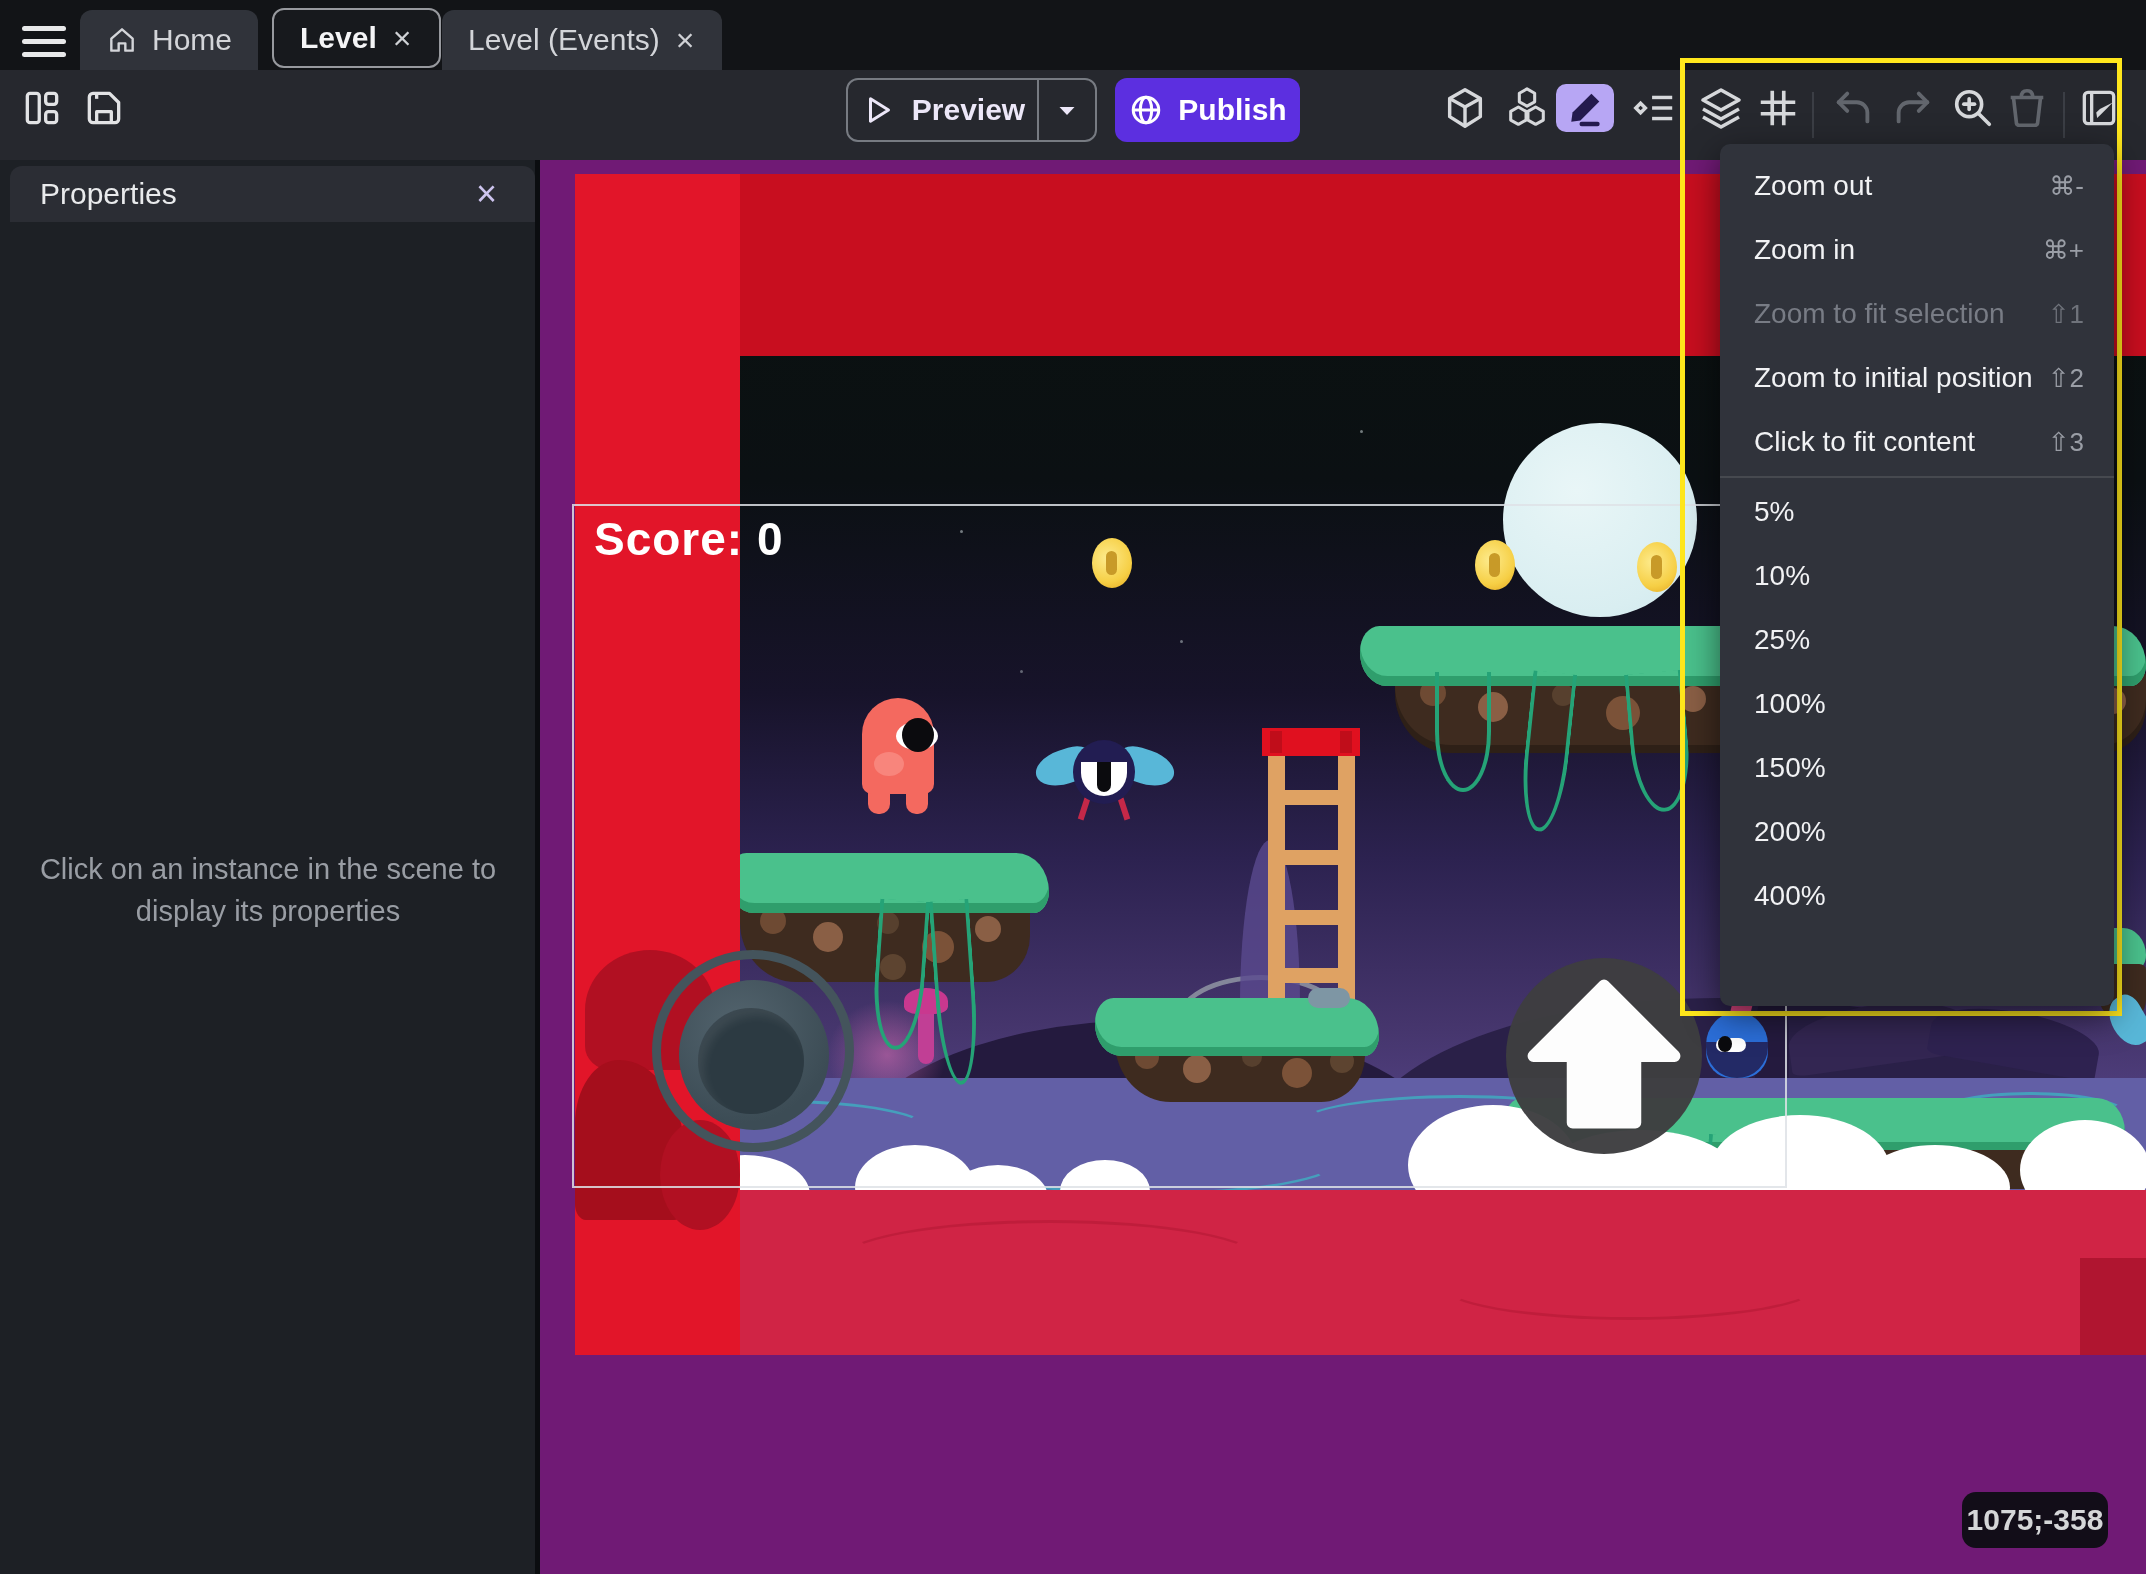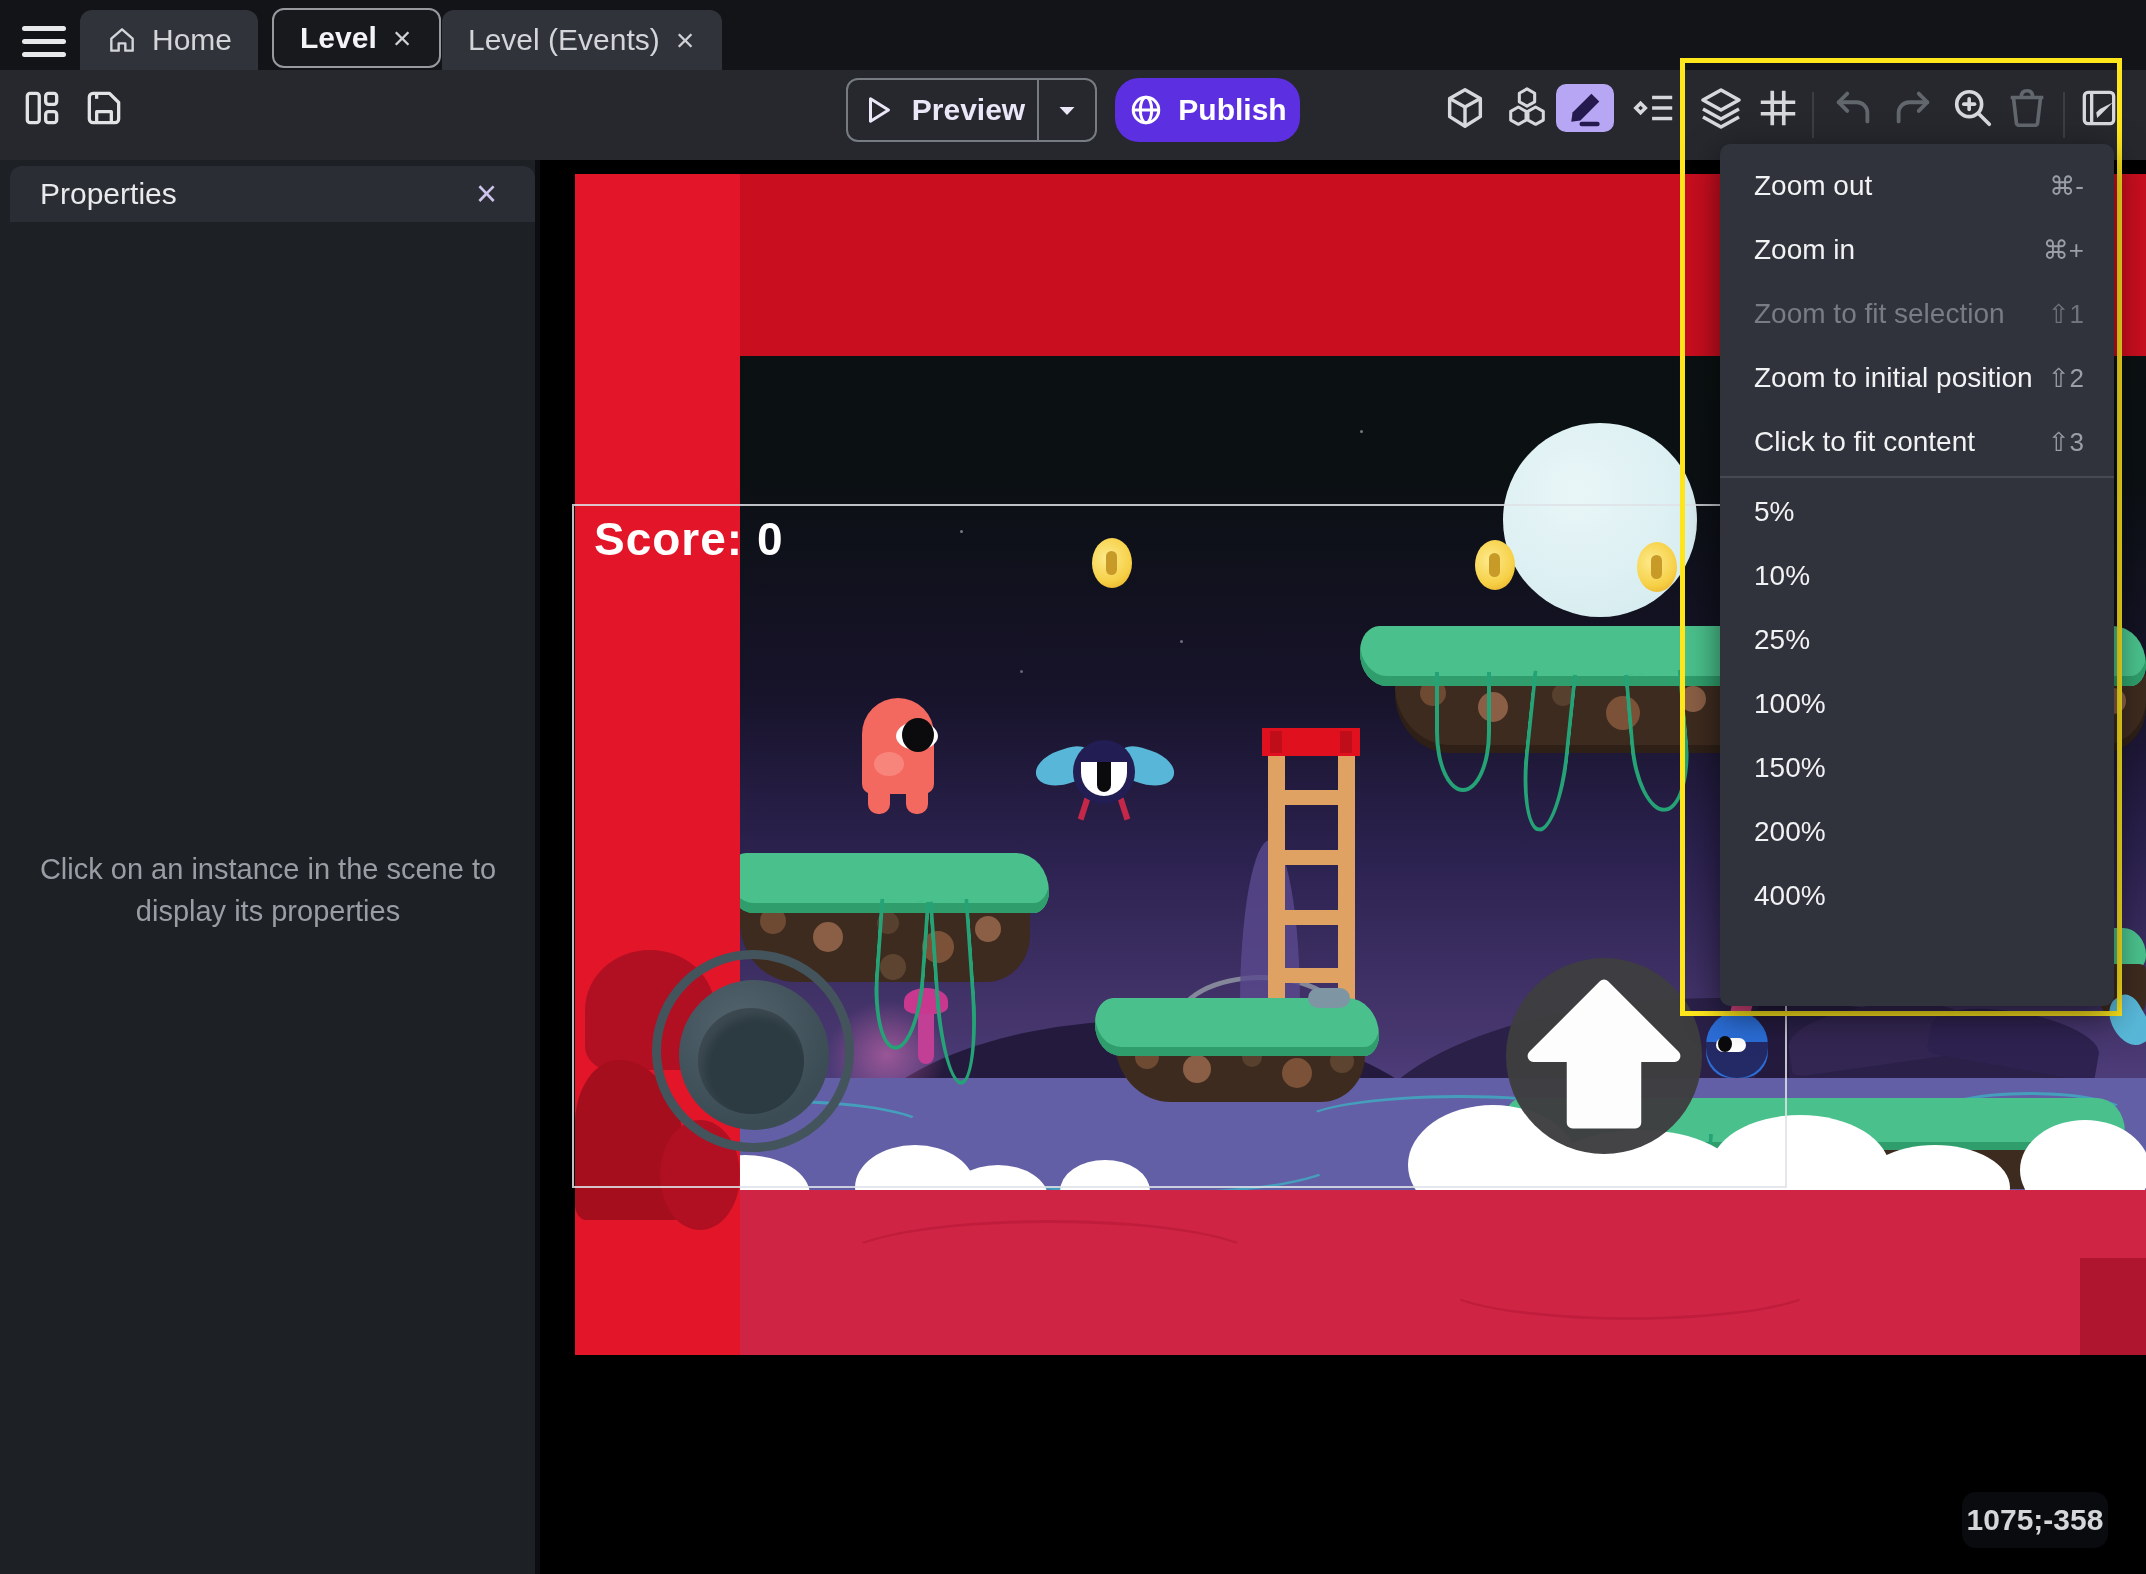--- a/index.html
+++ b/index.html
@@ -23,36 +23,36 @@
   .icon-btn { position:absolute; top:14px; width:48px; height:48px; display:flex; align-items:center;
               justify-content:center; border-radius:10px; }
   .tsep { position:absolute; top:22px; width:2px; height:46px; background:#3b3e45; }
   .preview-btn { position:absolute; left:846px; top:8px; width:251px; height:64px; border:2px solid #777b82;
                  border-radius:12px; display:flex; align-items:center; color:#ece7f8; }
   .preview-main { flex:1; display:flex; align-items:center; justify-content:center; gap:16px;
                   font-weight:bold; font-size:30px; height:100%; }
   .preview-caret { width:58px; height:100%; border-left:2px solid #777b82; display:flex;
                    align-items:center; justify-content:center; }
   .publish-btn { position:absolute; left:1115px; top:8px; width:185px; height:64px; background:#5c2fe0;
-                 border-radius:24px; display:flex; align-items:center; justify-content:center; gap:14px;
+                 border-radius:12px; display:flex; align-items:center; justify-content:center; gap:14px;
                  color:#ffffff; font-weight:bold; font-size:30px; }
   .sel-tool { background:#b7a6f4; }
 
   
   .props { position:absolute; left:0; top:160px; width:535px; height:1414px; background:#1d2025; }
   .props-divider { position:absolute; left:535px; top:160px; width:5px; height:1414px; background:#0b0d10; }
   .props-header { position:absolute; left:10px; top:6px; width:525px; height:56px; background:#2b2d34;
                   border-radius:12px 12px 0 0; display:flex; align-items:center; }
   .props-title { margin-left:30px; font-size:30px; color:#e9eaec; }
   .props-close { position:absolute; right:38px; font-size:36px; color:#cdc4ee; cursor:pointer; }
   .props-hint { position:absolute; left:28px; top:688px; width:480px; text-align:center; font-size:29px;
                 line-height:42px; color:#999da4; }
 
   
-  .canvas { position:absolute; left:540px; top:160px; width:1606px; height:1414px; background:#000000;
+  .canvas { position:absolute; left:540px; top:160px; width:1606px; height:1414px; background:#701a75;
             overflow:hidden; }
   .sky { position:absolute; left:35px; top:14px; width:1571px; height:1181px;
          background:linear-gradient(180deg,#0a120f 0%,#0b1013 26%,#17132a 44%,#2c2250 58%,#45356c 72%,#554487 82%,#5a4a8e 86%); }
   .grass { position:absolute; background:#4ac18c; border-radius:20px 34px 16px 28px / 26px 40px 22px 34px; }
   .dirt  { position:absolute; background:#3e2b1f; border-radius:10px 14px 44px 56px / 8px 12px 46px 60px; }
   .vine  { position:absolute; border:4px solid #25a377; border-top:none; border-radius:0 0 50% 50%; }
   .cloud { position:absolute; background:#ffffff; border-radius:50%; }
   .swirl { position:absolute; border:3px solid #36c2c8; border-color:#36c2c8 transparent transparent transparent;
            border-radius:50%; opacity:.65; }
   .rswirl{ position:absolute; border:3px solid #b01732; border-color:#b01732 transparent transparent transparent;

